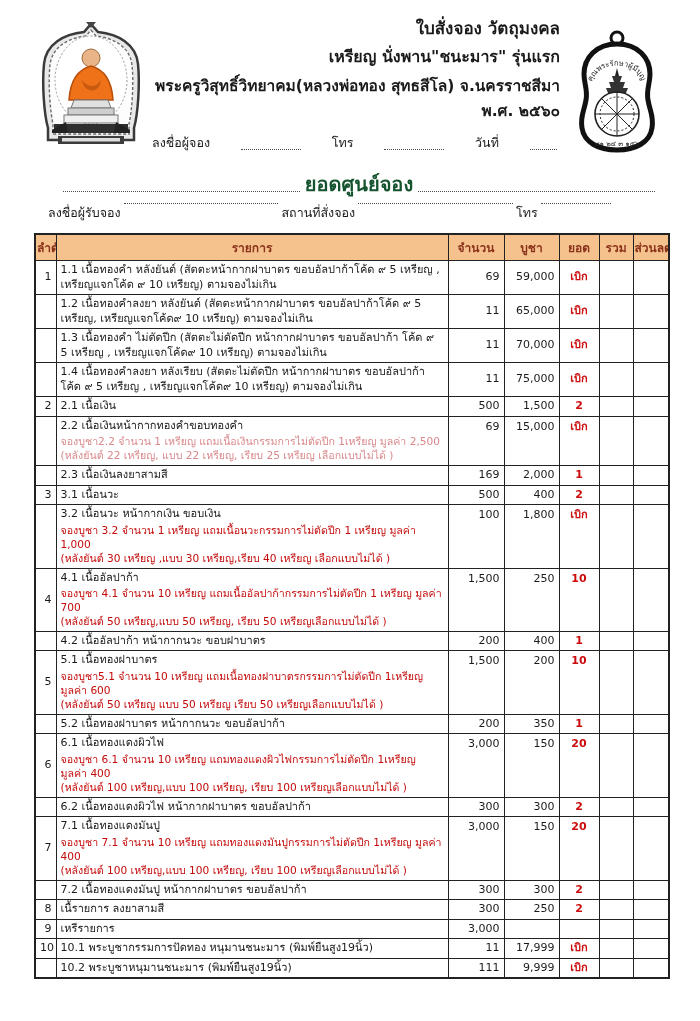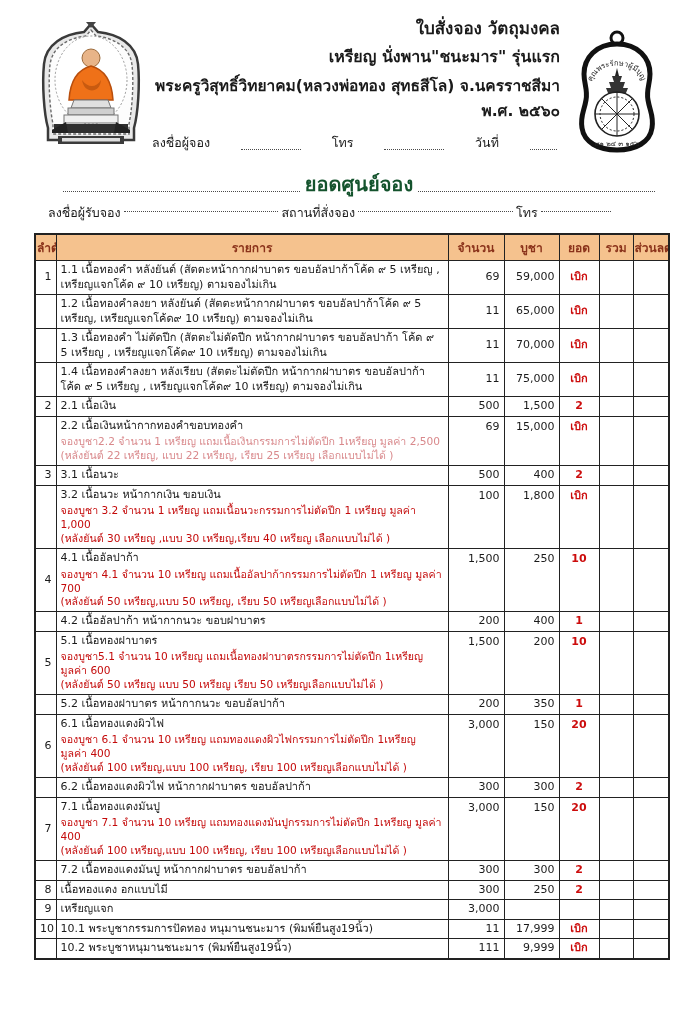--- a/index.html
+++ b/index.html
@@ -20,21 +20,21 @@
   .hdr-center{margin:0 108px 0 118px;text-align:right;}
   .t1{font-size:17px;font-weight:bold;margin-top:4px;}
   .t2{font-size:16px;font-weight:bold;margin-top:3px;}
   .t3{font-size:15.5px;font-weight:bold;margin-top:4px;}
   .sigrow{display:flex;align-items:flex-end;font-size:12.5px;margin-top:10px;gap:28px;}
   .sigrow .lbl{white-space:nowrap;}
   .dots{flex:1;border-bottom:1.6px dotted #4a4a4a;margin:0 3px 3px 3px;min-width:18px;}
   .dots.fw{flex:2.2;}
   .centerline{display:flex;align-items:flex-end;margin:2px 10px 0 26px;}
   .big-red{color:#14532d;font-weight:bold;font-size:20px;line-height:1.05;white-space:nowrap;padding:0 2px;}
-  .recvrow{display:flex;align-items:center;font-size:12.5px;margin:8px 54px 0 14px;}
+  .recvrow{display:flex;align-items:flex-start;font-size:12.5px;margin:8px 54px 0 14px;}
   
   table.main{border-collapse:collapse;table-layout:fixed;width:634px;margin-top:10px;border:2px solid #222;}
   table.main th{
     background:#f5c28e;color:#8a321a;font-weight:bold;font-size:12px;
     border:1.4px solid #222;padding:3px 1px;overflow:hidden;white-space:nowrap;
   }
   table.main td{
     border:1.4px solid #222;font-size:11px;line-height:1.32;
     padding:2px 4px;vertical-align:middle;overflow:hidden;
   }
@@ -213,20 +213,31 @@
             <div class="note light">จองบูชา2.2 จำนวน 1 เหรียญ แถมเนื้อเงินกรรมการไม่ตัดปีก 1เหรียญ มูลค่า 2,500
 (หลังยันต์ 22 เหรียญ, แบบ 22 เหรียญ, เรียบ 25 เหรียญ เลือกแบบไม่ได้ )</div>
           </td>
           <td class="qty">69</td>
           <td class="price">15,000</td>
           <td class="yod">เบิก</td>
           <td class="sum"></td>
           <td class="disc"></td>
         </tr>
         <tr>
+          <td class="no"></td>
+          <td class="desc">
+            <div>2.3 เนื้อเงินลงยาสามสี</div>
+          </td>
+          <td class="qty">169</td>
+          <td class="price">2,000</td>
+          <td class="yod">1</td>
+          <td class="sum"></td>
+          <td class="disc"></td>
+        </tr>
+        <tr>
           <td class="no">3</td>
           <td class="desc">
             <div>3.1 เนื้อนวะ</div>
           </td>
           <td class="qty">500</td>
           <td class="price">400</td>
           <td class="yod">2</td>
           <td class="sum"></td>
           <td class="disc"></td>
         </tr>
@@ -335,32 +346,32 @@
           </td>
           <td class="qty">300</td>
           <td class="price">300</td>
           <td class="yod">2</td>
           <td class="sum"></td>
           <td class="disc"></td>
         </tr>
         <tr>
           <td class="no">8</td>
           <td class="desc">
-            <div>เนื้อทองแดง  อกแบบไมี</div>
+            <div>เนื้รายการ  ลงยาสามสี</div>
           </td>
           <td class="qty">300</td>
           <td class="price">250</td>
           <td class="yod">2</td>
           <td class="sum"></td>
           <td class="disc"></td>
         </tr>
         <tr>
           <td class="no">9</td>
           <td class="desc">
-            <div>เหรียญแจก</div>
+            <div>เหรีรายการ</div>
           </td>
           <td class="qty">3,000</td>
           <td class="price"></td>
           <td class="yod"></td>
           <td class="sum"></td>
           <td class="disc"></td>
         </tr>
         <tr>
           <td class="no">10</td>
           <td class="desc">

